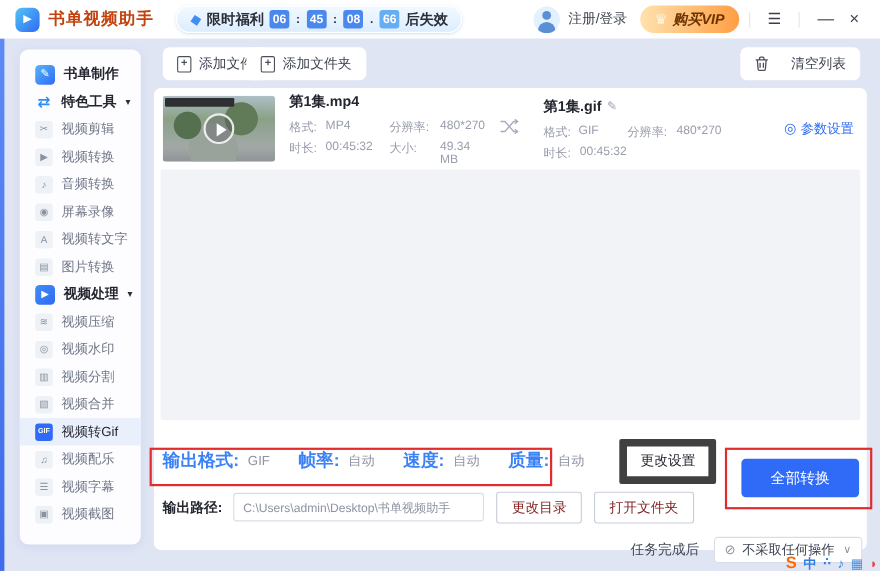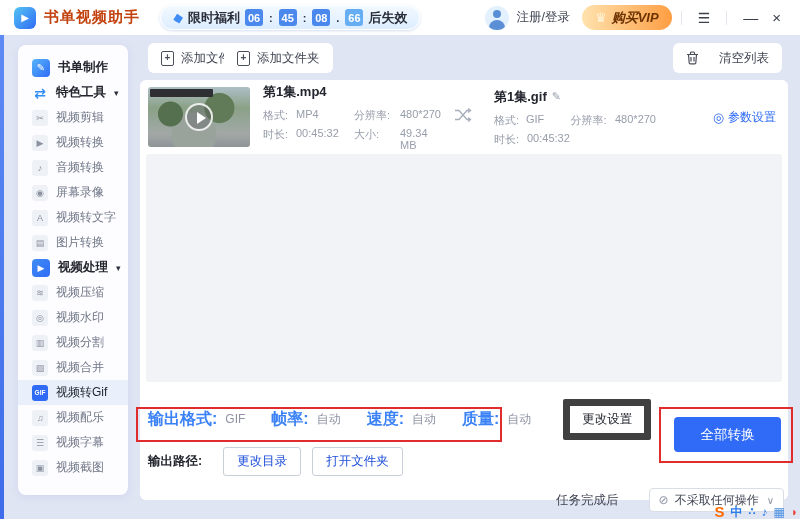--- a/index.html
+++ b/index.html
@@ -81,30 +81,30 @@
   .empty-area { margin:0 6px; height:228px; background:#f1f3f7; border-radius:2px; }
 
   .settings-row { display:flex; align-items:center; padding-left:8px; margin-top:21px; height:32px; }
   .set-label { font-size:16px; font-weight:700; color:#3b82f6; margin-right:8px; }
   .set-val { font-size:12px; color:#8d93a2; margin-right:26px; }
   .change-set-btn { border:7px solid #404040; border-radius:2px; background:#fff; padding:5px 12px; font-size:12.5px; color:#23262e; margin-left:6px; }
 
   .path-row { display:flex; align-items:center; padding-left:8px; margin-top:12px; height:28px; }
   .path-label { font-size:12.5px; font-weight:700; color:#23262e; margin-right:10px; }
   .path-input { width:228px; height:26px; border:1px solid #d9dde6; border-radius:3px; padding:0 8px; font-size:11px; color:#8d93a2; font-family:"Liberation Sans",sans-serif; background:#fff; }
-  .path-btn { border:1px solid #c9cedb; border-radius:3px; background:#fff; padding:5px 13px; font-size:12.5px; color:#1d4ed8; margin-left:11px; white-space:nowrap; }
+  .path-btn { border:1px solid #c9cedb; border-radius:3px; background:#fff; padding:5px 13px; font-size:12.5px; color:#7f1d1d; margin-left:11px; white-space:nowrap; }
 
   
   .convert-all-btn { position:absolute; left:674px; top:417px; width:107px; height:35px; background:#2f6bf6; border-radius:4px; color:#fff; font-size:13.5px; display:flex; align-items:center; justify-content:center; z-index:5; }
   .annotation { position:absolute; border:2px solid #e02c2c; z-index:10; pointer-events:none; }
   .ann-settings { left:136px; top:407px; width:366px; height:35px; }
   .ann-convert { left:659px; top:407px; width:134px; height:56px; }
 
   
-  .statusbar { position:absolute; right:16px; bottom:7px; display:flex; align-items:center; gap:30px; }
+  .statusbar { position:absolute; right:16px; bottom:7px; display:flex; align-items:center; gap:13px; }
   .after-task { font-size:12.5px; color:#3f4452; }
   .action-select { height:24px; background:#fff; border:1px solid #d9dde6; border-radius:4px; display:flex; align-items:center; gap:6px; padding:0 9px; }
   .no-action-ico { font-size:12px; color:#8d93a2; }
   .action-text { font-size:12px; color:#3f4452; }
   .sel-chev { font-size:10px; color:#8d93a2; margin-left:2px; }
 
   
   .tray { position:absolute; right:2px; bottom:0px; height:17px; display:flex; align-items:flex-end; gap:6px; z-index:30; }
   .tray span { font-size:12px; line-height:14px; font-weight:700; }
   .tray span:nth-child(1){ color:#ff6a00; font-size:15px; }
@@ -307,20 +307,21 @@
         <span class="set-val">自动</span>
         <span class="set-label">速度:</span>
         <span class="set-val">自动</span>
         <span class="set-label">质量:</span>
         <span class="set-val">自动</span>
         <button class="change-set-btn">更改设置</button>
       </div>
 
       <div class="path-row">
         <span class="path-label">输出路径:</span>
+        <input class="path-input" type="text" readonly="" value="C:\Users\admin\Desktop\书单视频助手" style="">
         <button class="path-btn">更改目录</button>
         <button class="path-btn">打开文件夹</button>
       </div>
     </div>
 
     <div class="statusbar">
       <span class="after-task">任务完成后</span>
       <div class="action-select">
         <span class="no-action-ico">⊘</span>
         <span class="action-text">不采取任何操作</span>

